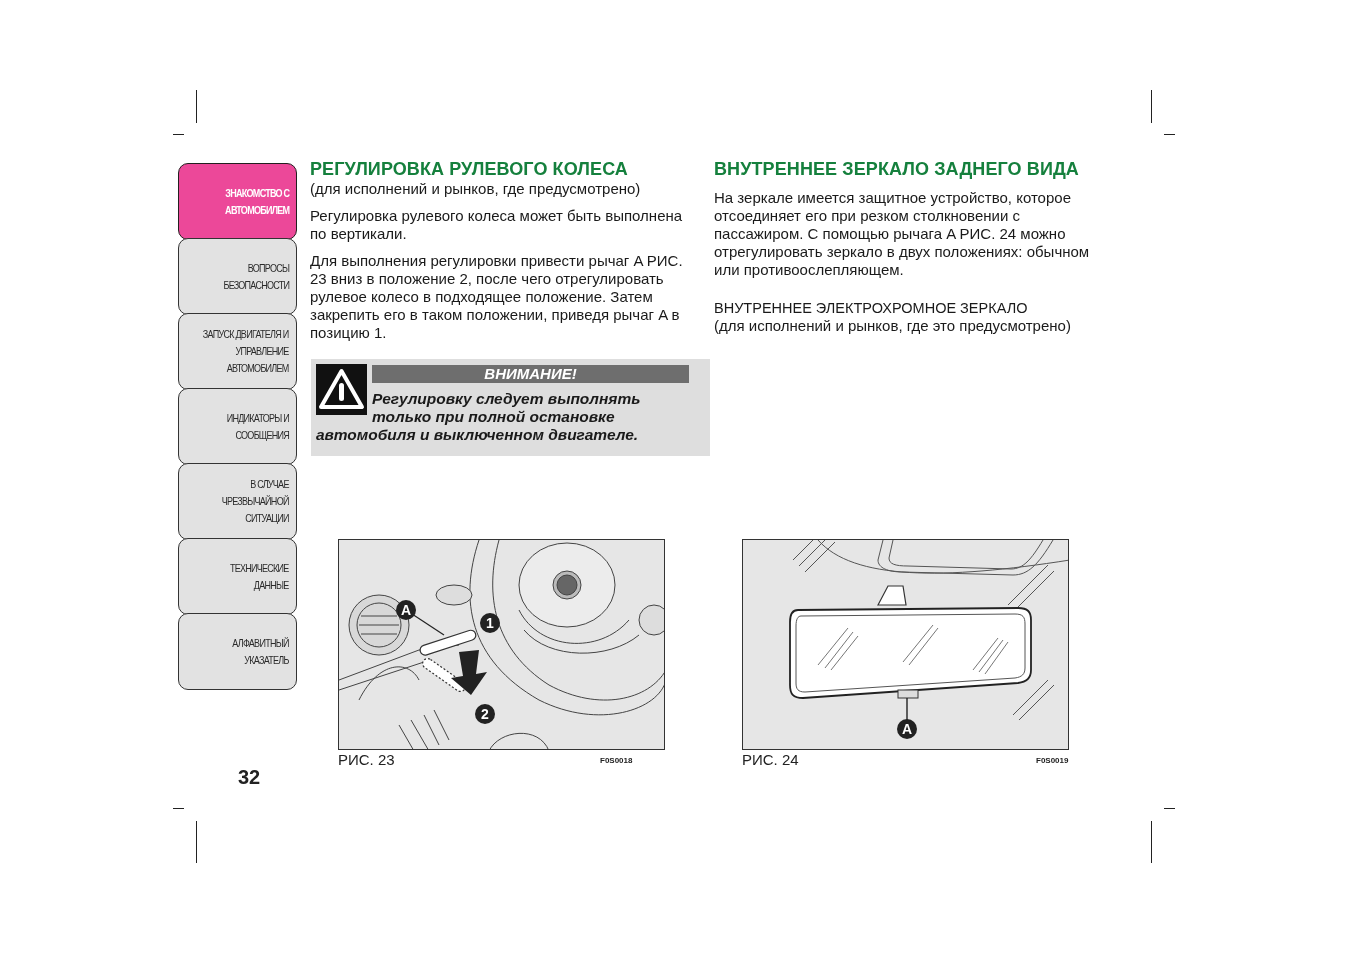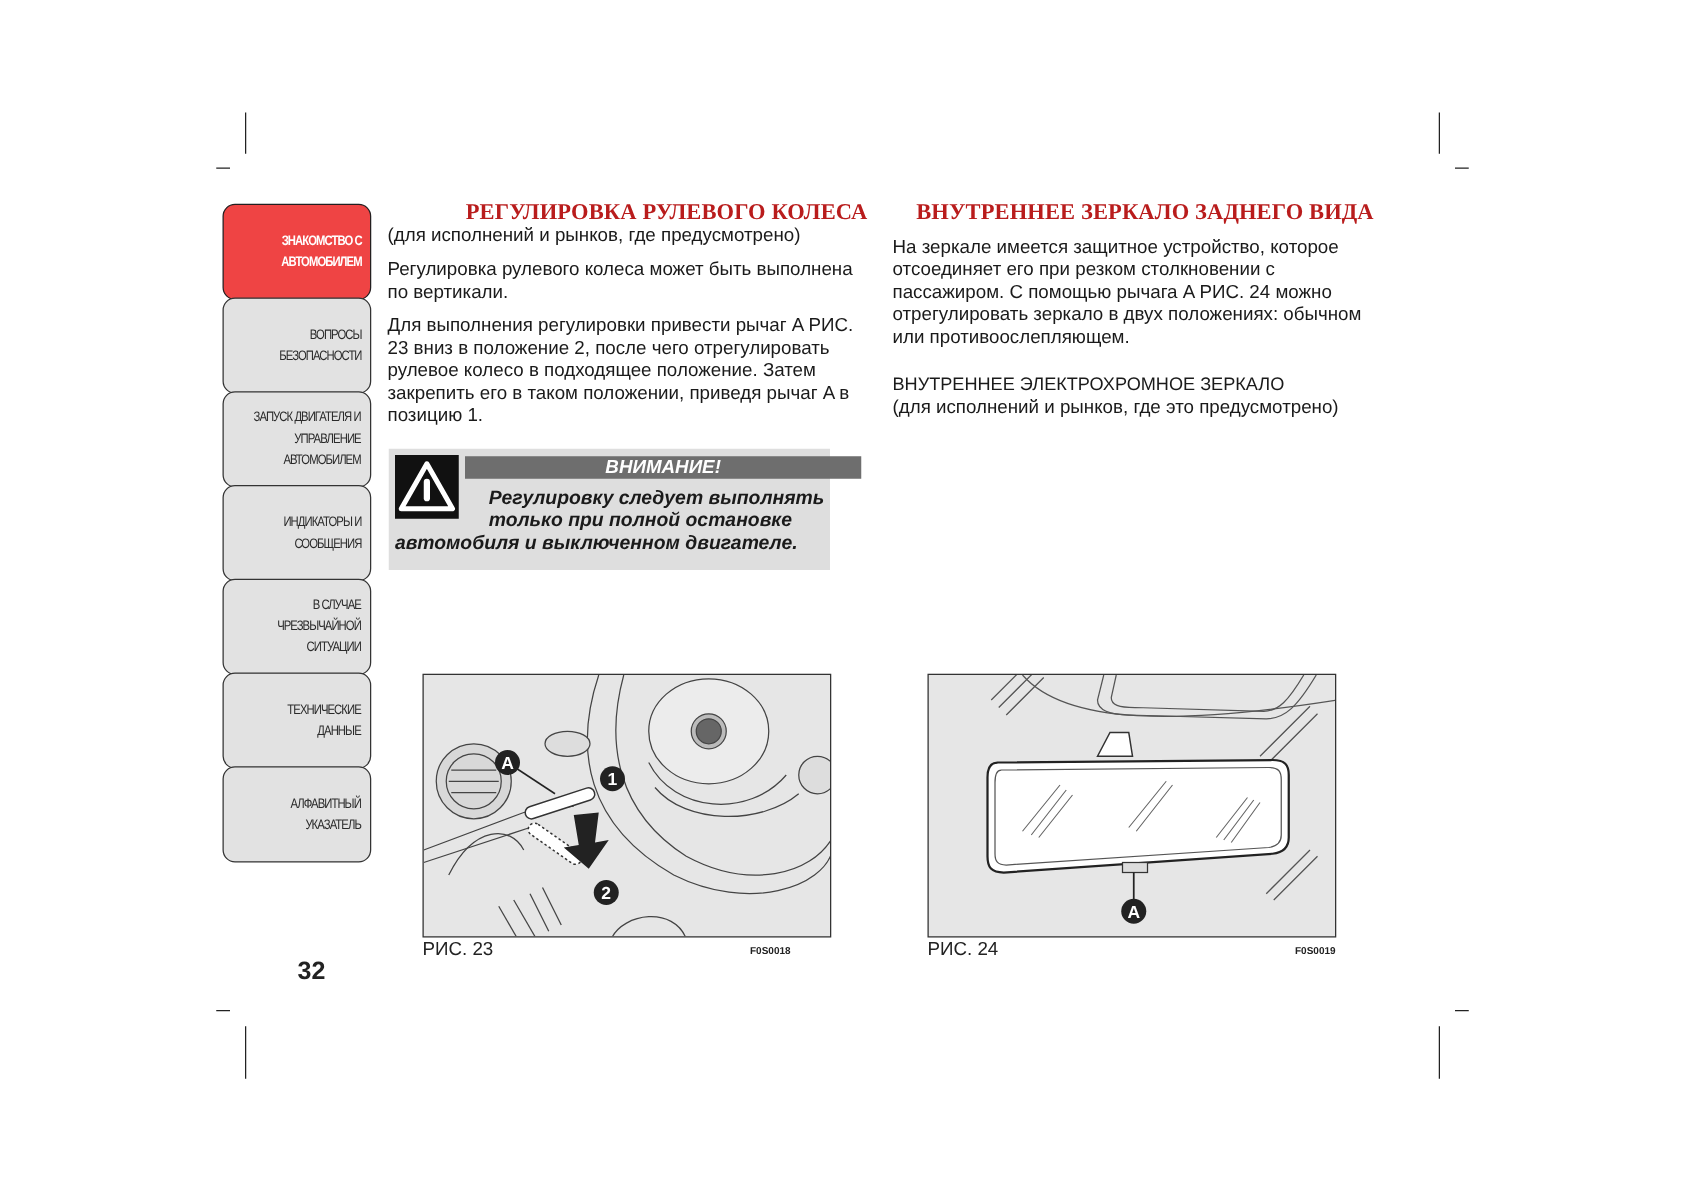--- a/index.html
+++ b/index.html
@@ -13,70 +13,70 @@
   
   .tabs { position: absolute; left: 178px; top: 163px; width: 119px; }
   .tab {
     position: relative; width: 119px; height: 77px;
     border: 1.5px solid #333; border-radius: 10px;
     background: #e2e2e2; margin-top: -2px;
     display: flex; align-items: center; justify-content: flex-end;
     padding-right: 7px; text-align: right;
   }
   .tab:first-child { margin-top: 0; }
-  .tab.active { background: #ef4444; border-color: #231f20; color: #fff; }
+  .tab.active { background: #ec4899; border-color: #231f20; color: #fff; }
   .tab-label {
     font-family: "Liberation Sans", sans-serif; font-size: 11px; line-height: 17px;
     letter-spacing: -0.9px; text-transform: uppercase; transform: scaleX(0.82);
     transform-origin: right center; white-space: pre-line; color: #2a2a2a;
   }
   .tab.active .tab-label { color: #fff; font-weight: bold; }
   .page-num {
     position: absolute; left: 238px; top: 766px; width: 45px; 
     font-family: "Liberation Sans", sans-serif; font-weight: bold; font-size: 20px; color: #222;
   }
 
   
   .col { position: absolute; top: 158px; }
   .col-left { left: 310px; width: 384px; }
   .col-right { left: 714px; width: 385px; }
 
   h2.sec-title {
-    font-family: Liberation Serif, serif; font-weight: bold; font-size: 18px;
-    line-height: 22px; color: #b91c1c; letter-spacing: 0.1px; white-space: nowrap; text-align: right;
+    font-family: Liberation Sans, sans-serif; font-weight: bold; font-size: 18px;
+    line-height: 22px; color: #15803d; letter-spacing: 0.1px; white-space: nowrap;
   }
   h3.sub-title {
     font-family: "Liberation Sans", sans-serif; font-weight: normal; font-size: 14.5px;
     line-height: 18px; color: #1a1a1a; white-space: nowrap;
   }
   .subnote, .para {
     font-family: "Liberation Sans", sans-serif; font-size: 15px; line-height: 18px; color: #1a1a1a;
   }
   .para { margin-top: 9px; }
 
   
   .warn {
-    position: absolute; left: 311px; top: 359px; width: 353px; height: 97px;
+    position: absolute; left: 311px; top: 359px; width: 399px; height: 97px;
     background: #dedede;
   }
   .warn-icon {
     position: absolute; left: 5px; top: 5px; width: 51px; height: 51px; background: #111;
   }
   .warn-header {
     position: absolute; left: 61px; top: 6px; width: 317px; height: 18px;
     background: #6e6e6e; color: #fff; text-align: center;
     font-family: "Liberation Sans", sans-serif; font-weight: bold; font-style: italic;
     font-size: 15px; line-height: 18px;
   }
   .warn-text {
     position: absolute; left: 5px; top: 31px; width: 372px;
     font-family: "Liberation Sans", sans-serif; font-weight: bold; font-style: italic;
     font-size: 15.5px; line-height: 18px; color: #1a1a1a;
   }
-  .warn-text .l1, .warn-text .l2 { display: block; padding-left: 75px; }
+  .warn-text .l1, .warn-text .l2 { display: block; padding-left: 56px; }
   .warn-text .l3 { display: block; }
 
   
   .fig {
     position: absolute; border: 1.5px solid #333; background: #e6e6e6; overflow: hidden;
   }
   .fig1 { left: 338px; top: 539px; width: 327px; height: 211px; }
   .fig2 { left: 742px; top: 539px; width: 327px; height: 211px; }
   .fig svg { position: absolute; left: 0; top: 0; }
   .fig-caption {

